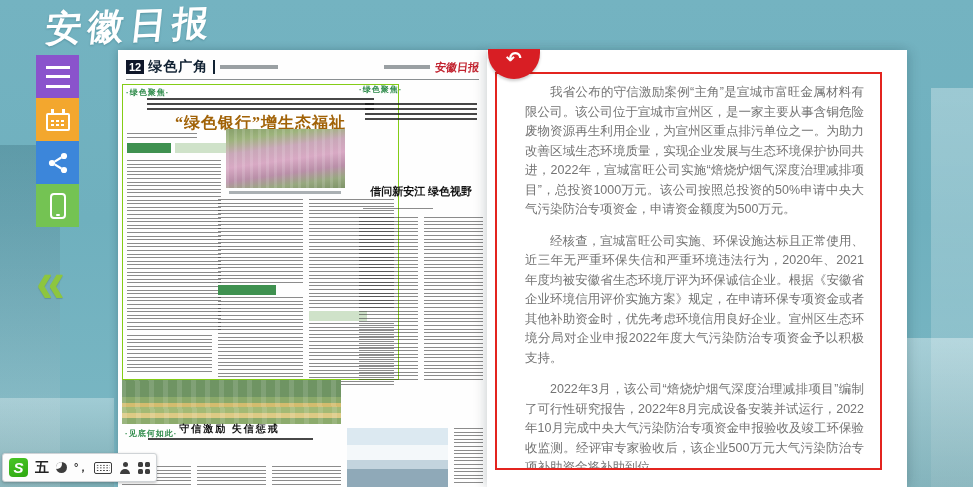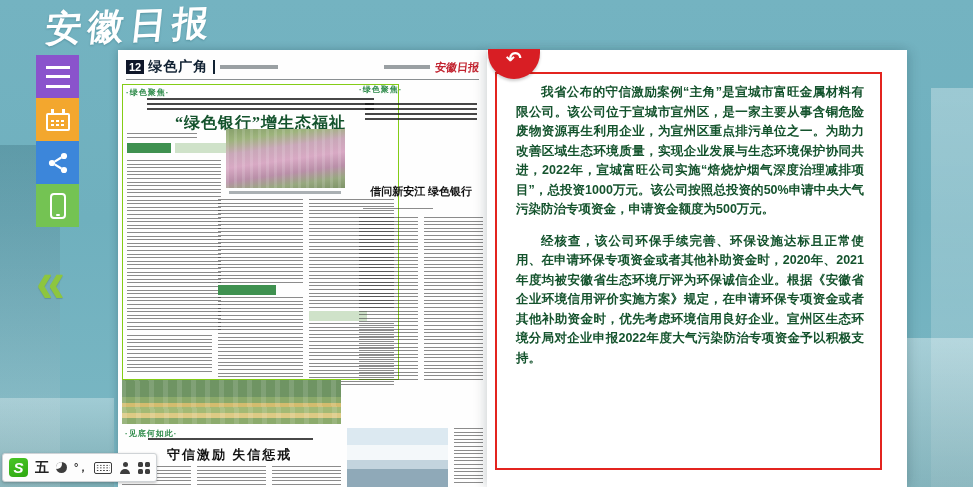--- a/index.html
+++ b/index.html
@@ -41,24 +41,24 @@
   .pdiv{width:2px;height:14px;background:#123;margin:0 5px;}
   .pbar{height:4px;background:#9aa0a3;}
   .phead .sp{flex:1;}
   .mast{color:#c22430;font-family:"Liberation Serif","DejaVu Serif",serif;font-weight:bold;font-size:11px;margin-left:5px;transform:skewX(-6deg);}
   .prule{position:absolute;left:8px;right:8px;top:29px;border-top:1px solid #8a8f92;}
   .tag{color:#2e8b4a;font-size:8px;font-weight:bold;letter-spacing:1px;}
   .lbox{position:absolute;left:4px;top:34px;width:277px;height:296px;border:1px solid #84cc16;box-sizing:border-box;}
   .pt{background-image:repeating-linear-gradient(180deg, rgba(45,45,45,.55) 0 1px, transparent 1px 3.6px);}
   .ptb{background-image:repeating-linear-gradient(180deg, rgba(25,25,25,.8) 0 1.6px, transparent 1.6px 5px);}
   .headline1{position:absolute;left:0;right:0;top:28px;text-align:center;font-size:16px;font-weight:bold;
-             font-family:"Liberation Serif","DejaVu Serif",serif;color:#14532d;letter-spacing:1px;}
+             font-family:"Liberation Serif","DejaVu Serif",serif;color:#a16207;letter-spacing:1px;}
   .headline2{position:absolute;left:0;right:0;top:100px;text-align:center;font-size:11px;font-weight:bold;
              font-family:"Liberation Serif","DejaVu Serif",serif;color:#111;}
-  .headline3{position:absolute;left:0;right:0;top:396px;text-align:center;font-size:13px;font-weight:bold;
+  .headline3{position:absolute;left:0;right:0;top:372px;text-align:center;font-size:10px;font-weight:bold;
              font-family:"Liberation Serif","DejaVu Serif",serif;color:#111;letter-spacing:2px;}
   .chip1{background:#3f9150;height:10px;width:44px;}
   .chip2{background:#cfe2c9;height:10px;width:66px;margin-left:4px;}
   .photo-flowers{position:absolute;left:103px;top:44px;width:119px;height:59px;
       background:linear-gradient(172deg,#87a06b 0%,#9db37c 16%,#c9a7b8 34%,#d8a9c4 52%,#b98fa8 70%,#97a87f 86%,#7e9468 100%);}
   .photo-flowers:after{content:"";position:absolute;inset:0;
       background:repeating-linear-gradient(90deg, rgba(255,255,255,.14) 0 3px, transparent 3px 8px);}
   .photo-fields{position:absolute;left:4px;top:330px;width:219px;height:44px;
       background:linear-gradient(180deg,#6f9463 0 38%,#8aa96a 38% 52%,#d3bc6e 52% 62%,#a3b974 62% 74%,#ddca84 74% 86%,#8cab6c 86% 100%);}
   .photo-fields:after{content:"";position:absolute;inset:0;
@@ -70,21 +70,21 @@
   .col{flex:1;}
   
   .reader{position:absolute;left:487px;top:50px;width:420px;height:437px;background:#fff;
           box-shadow:-4px 0 10px rgba(0,30,40,.12), 4px 0 10px rgba(0,30,40,.12);}
   .back{position:absolute;left:1px;top:-1px;width:52px;height:30px;background:#d81e24;
         border-radius:0 0 26px 26px;display:flex;justify-content:center;cursor:pointer;
         box-shadow:0 2px 3px rgba(0,0,0,.2);z-index:3;}
   .back span{color:#fff;font-size:19px;font-weight:bold;line-height:20px;}
   .redbox{position:absolute;left:8px;top:22px;width:387px;height:398px;border:2px solid #e3241f;
           box-sizing:border-box;padding:9px 16px;overflow:hidden;}
-  .redbox p{margin:0 0 12px 3px;font-size:12.5px;line-height:1.56;color:#14532d;text-align:justify;text-indent:2em;font-weight:bold;}
+  .redbox p{margin:0 0 12px 12px;font-size:12.5px;line-height:1.56;color:#737373;text-align:justify;text-indent:2em;}
   
   .ime{position:absolute;left:2px;top:453px;height:27px;background:#fdfdfd;border:1px solid #cfd3d6;
        border-radius:3px;box-shadow:0 1px 3px rgba(0,0,0,.25);display:flex;align-items:center;
        padding:0 6px;gap:7px;z-index:5;}
   .ime .s{width:19px;height:19px;background:linear-gradient(160deg,#49c525,#2ea810);color:#fff;font-weight:bold;
        font-size:15px;border-radius:4px;display:flex;align-items:center;justify-content:center;font-style:italic;cursor:pointer;}
   .ime .wu{font-size:14px;color:#222;font-weight:bold;cursor:pointer;}
   .moon{width:11px;height:11px;border-radius:50%;background:#3d3d3d;position:relative;overflow:hidden;cursor:pointer;}
   .moon:after{content:"";position:absolute;left:-4px;top:-3px;width:10px;height:10px;border-radius:50%;background:#fdfdfd;}
   .punct{font-size:11px;color:#333;font-weight:bold;letter-spacing:-1px;cursor:pointer;}
@@ -166,21 +166,21 @@
           <div class="pt" style="height:110px;"></div>
             <div class="chip2" style="width:58px;margin:2px 0 2px 0;"></div>
             <div class="pt" style="height:62px;"></div>
         </div>
       </div>
     </div>
 
     <div style="position:absolute;left:241px;top:34px;width:124px;height:296px;">
       <div class="tag">·绿色聚焦·</div>
       <div class="ptb" style="margin:8px 6px 0 6px;height:18px;"></div>
-      <div class="headline2">借问新安江 绿色银行</div>
+      <div class="headline2">借问新安江 绿色视野</div>
       <div class="pt" style="position:absolute;left:4px;top:124px;width:70px;height:4px;"></div>
       <div class="cols" style="position:absolute;left:0;top:133px;right:0;bottom:0;">
         <div class="col pt"></div>
         <div class="col pt"></div>
       </div>
     </div>
 
     <div class="photo-fields"></div>
     <div class="tag" style="position:absolute;left:7px;top:378px;">·见底何如此·</div>
     <div class="ptb" style="position:absolute;left:30px;top:388px;width:165px;height:5px;"></div>
@@ -195,21 +195,22 @@
       <div class="col pt"></div>
     </div>
   </div>
 
   <div class="reader">
     <div class="back">
       <span>↶</span>
     </div>
     <div class="redbox">
       <p>我省公布的守信激励案例“主角”是宣城市富旺金属材料有限公司。该公司位于宣城市宣州区，是一家主要从事含铜危险废物资源再生利用企业，为宣州区重点排污单位之一。为助力改善区域生态环境质量，实现企业发展与生态环境保护协同共进，2022年，宣城富旺公司实施“焙烧炉烟气深度治理减排项目”，总投资1000万元。该公司按照总投资的50%申请中央大气污染防治专项资金，申请资金额度为500万元。</p>
-      <p>经核查，该公司环保手续完善、环保设施达标且正常使用、在申请环保专项资金或者其他补助资金时，2020年、2021年度均被安徽省生态环境厅评为环保诚信企业。根据《安徽省企业环境信用评价实施方案》规定，在申请环保专项资金或者其他补助资金时，优先考虑环境信用良好企业。宣州区生态环境分局对企业申报2022年度大气污染防治专项资金予以积极支持。</p>
+      <p>经核查，宣城富旺公司实施、环保设施达标且正常使用、近三年无严重环保失信和严重环境违法行为，2020年、2021年度均被安徽省生态环境厅评为环保诚信企业。根据《安徽省企业环境信用评价实施方案》规定，在申请环保专项资金或者其他补助资金时，优先考虑环境信用良好企业。宣州区生态环境分局对企业申报2022年度大气污染防治专项资金予以积极支持。</p>
+      <p>2022年3月，该公司“焙烧炉烟气深度治理减排项目”编制了可行性研究报告，2022年8月完成设备安装并试运行，2022年10月完成中央大气污染防治专项资金申报验收及竣工环保验收监测。经评审专家验收后，该企业500万元大气污染防治专项补助资金将补助到位。</p>
     </div>
   </div>
 
   <div class="ime">
     <span class="s">S</span>
     <span class="wu">五</span>
     <span class="moon"></span>
     <span class="punct">°，</span>
     <span class="kbd"></span>
     <span class="usr"></span>

